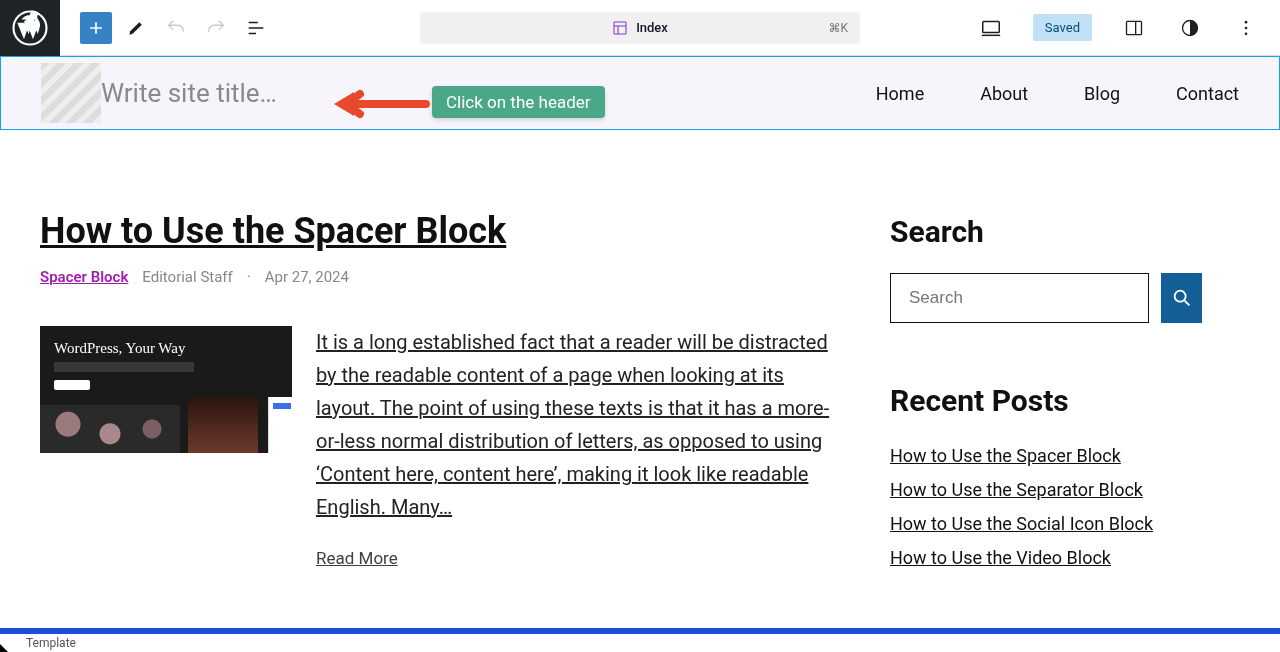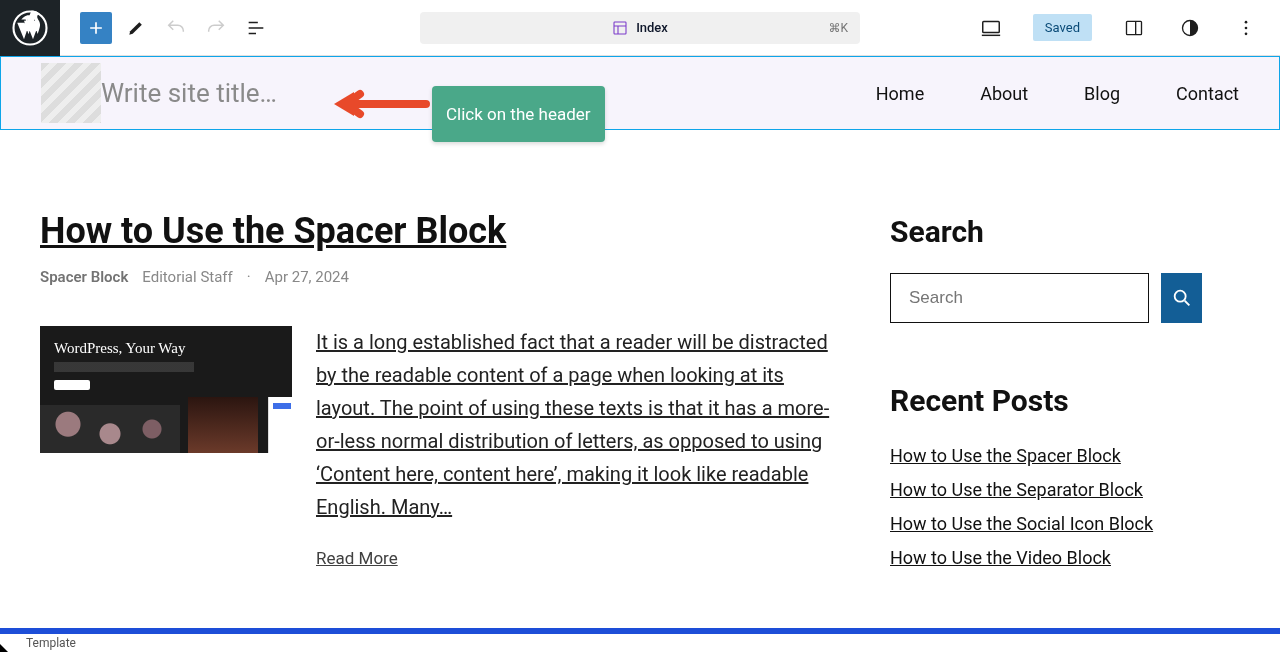--- a/index.html
+++ b/index.html
@@ -22,28 +22,28 @@
 
     
     .site-header { border: 1px solid #0ea5e9; background: #f7f4fc; padding: 6px 40px; display: flex; align-items: center; position: relative; }
     .site-logo-placeholder { width: 60px; height: 60px; background: repeating-linear-gradient(135deg, #ddd 0 6px, #eee 6px 12px); margin-right: 0; }
     .site-title-placeholder { font-size: 26px; color: #8a8a8a; }
     .site-nav { margin-left: auto; display: flex; gap: 56px; font-size: 18px; color: #111; }
     .site-nav span { cursor: pointer; }
 
     
     .callout-arrow { position: absolute; left: 330px; top: 86px; width: 100px; height: 36px; display: flex; align-items: center; }
-    .callout-badge { position: absolute; left: 432px; top: 86px; background: #4aa889; color: #fff; padding: 18px 14px; border-radius: 4px; font-size: 17px; box-shadow: 0 2px 4px rgba(0,0,0,.15); }
+    .callout-badge { position: absolute; left: 432px; top: 86px; background: #4aa889; color: #fff; padding: 6px 14px; border-radius: 4px; font-size: 17px; box-shadow: 0 2px 4px rgba(0,0,0,.15); }
 
     
     .content-wrap { display: flex; padding: 80px 40px 0 40px; gap: 60px; }
     .main-col { flex: 1; max-width: 790px; }
     .post-title { font-size: 36px; font-weight: 700; text-decoration: underline; color: #111; margin-bottom: 16px; }
     .post-meta { display: flex; align-items: center; gap: 14px; font-size: 15px; margin-bottom: 40px; }
-    .post-meta .cat { color: #737373; font-weight: 600; }
+    .post-meta .cat { color: #a21caf; text-decoration: underline; font-weight: 600; }
     .post-meta .author, .post-meta .date, .post-meta .dot { color: #888; }
     .post-body { display: flex; gap: 24px; }
     .post-thumb { width: 252px; height: 127px; background: #1a1a1a; position: relative; flex-shrink: 0; overflow: hidden; }
     .post-thumb .t-title { color: #fff; font-size: 15px; font-family: Georgia, serif; position: absolute; top: 14px; left: 14px; }
     .post-thumb .t-sub { position: absolute; top: 36px; left: 14px; width: 140px; height: 10px; background: linear-gradient(#555,#555); opacity:.5;}
     .post-thumb .t-btn { position: absolute; top: 54px; left: 14px; width: 36px; height: 10px; background: #fff; border-radius: 2px;}
     .post-thumb .t-flowers { position: absolute; bottom: 0; left: 0; width: 140px; height: 48px; background: radial-gradient(circle at 20% 40%, #9b7a7e 0 12px, transparent 13px), radial-gradient(circle at 50% 60%, #a8888c 0 10px, transparent 11px), radial-gradient(circle at 80% 50%, #7d5e64 0 9px, transparent 10px), #2a2a2a; }
     .post-thumb .t-card1 { position: absolute; bottom: 0; left: 148px; width: 70px; height: 56px; background: linear-gradient(#2b1510,#6b3a2a); }
     .post-thumb .t-card2 { position: absolute; bottom: 0; right: -4px; width: 28px; height: 56px; background: #fff; border-left:1px solid #ddd;}
     .post-thumb .t-card2::after{content:"";position:absolute;top:6px;left:4px;width:18px;height:6px;background:#3d6ee8;}

